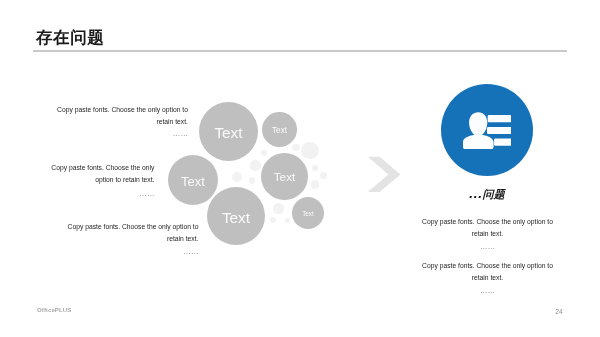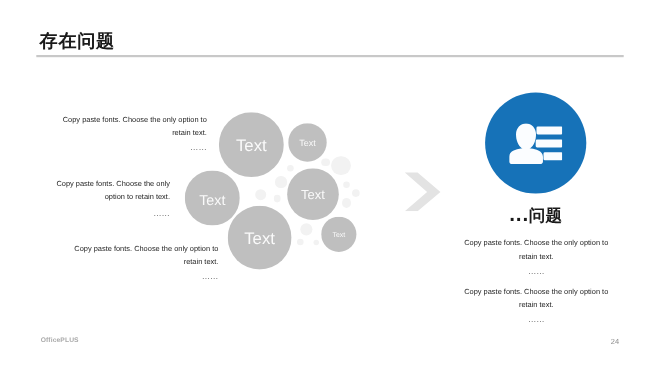--- a/index.html
+++ b/index.html
@@ -28,22 +28,22 @@
   .ac{text-align:center;}
 
   
   .chev{position:absolute;left:367px;top:155.5px;width:34px;height:36px;}
 
   
   .circ{position:absolute;left:441.3px;top:83.9px;width:92.2px;height:92.2px;border-radius:50%;
         background:#1672b8;}
   .icon{position:absolute;left:463.2px;top:111.7px;width:48.3px;height:37.6px;}
   .rtitle{position:absolute;left:412px;top:188.5px;width:150px;text-align:center;
-          font-size:15px;font-weight:bold;color:#1a1a1a;line-height:1;
-          font-family:"DejaVu Sans",sans-serif;letter-spacing:.3px;}
+          font-size:11px;font-weight:bold;color:#1a1a1a;line-height:1;
+          font-family:"DejaVu Sans",sans-serif;letter-spacing:.3px;font-style:italic;}
 
   
   .brand{position:absolute;left:37px;top:306.0px;font-size:6.1px;color:#a9a9a9;letter-spacing:.1px;
          font-weight:bold;}
   .pagenum{position:absolute;left:550px;top:307.6px;width:18px;text-align:center;font-size:6.8px;color:#8f8f8f;}
 </style>
 </head>
 <body>
 
 <div class="slide">

